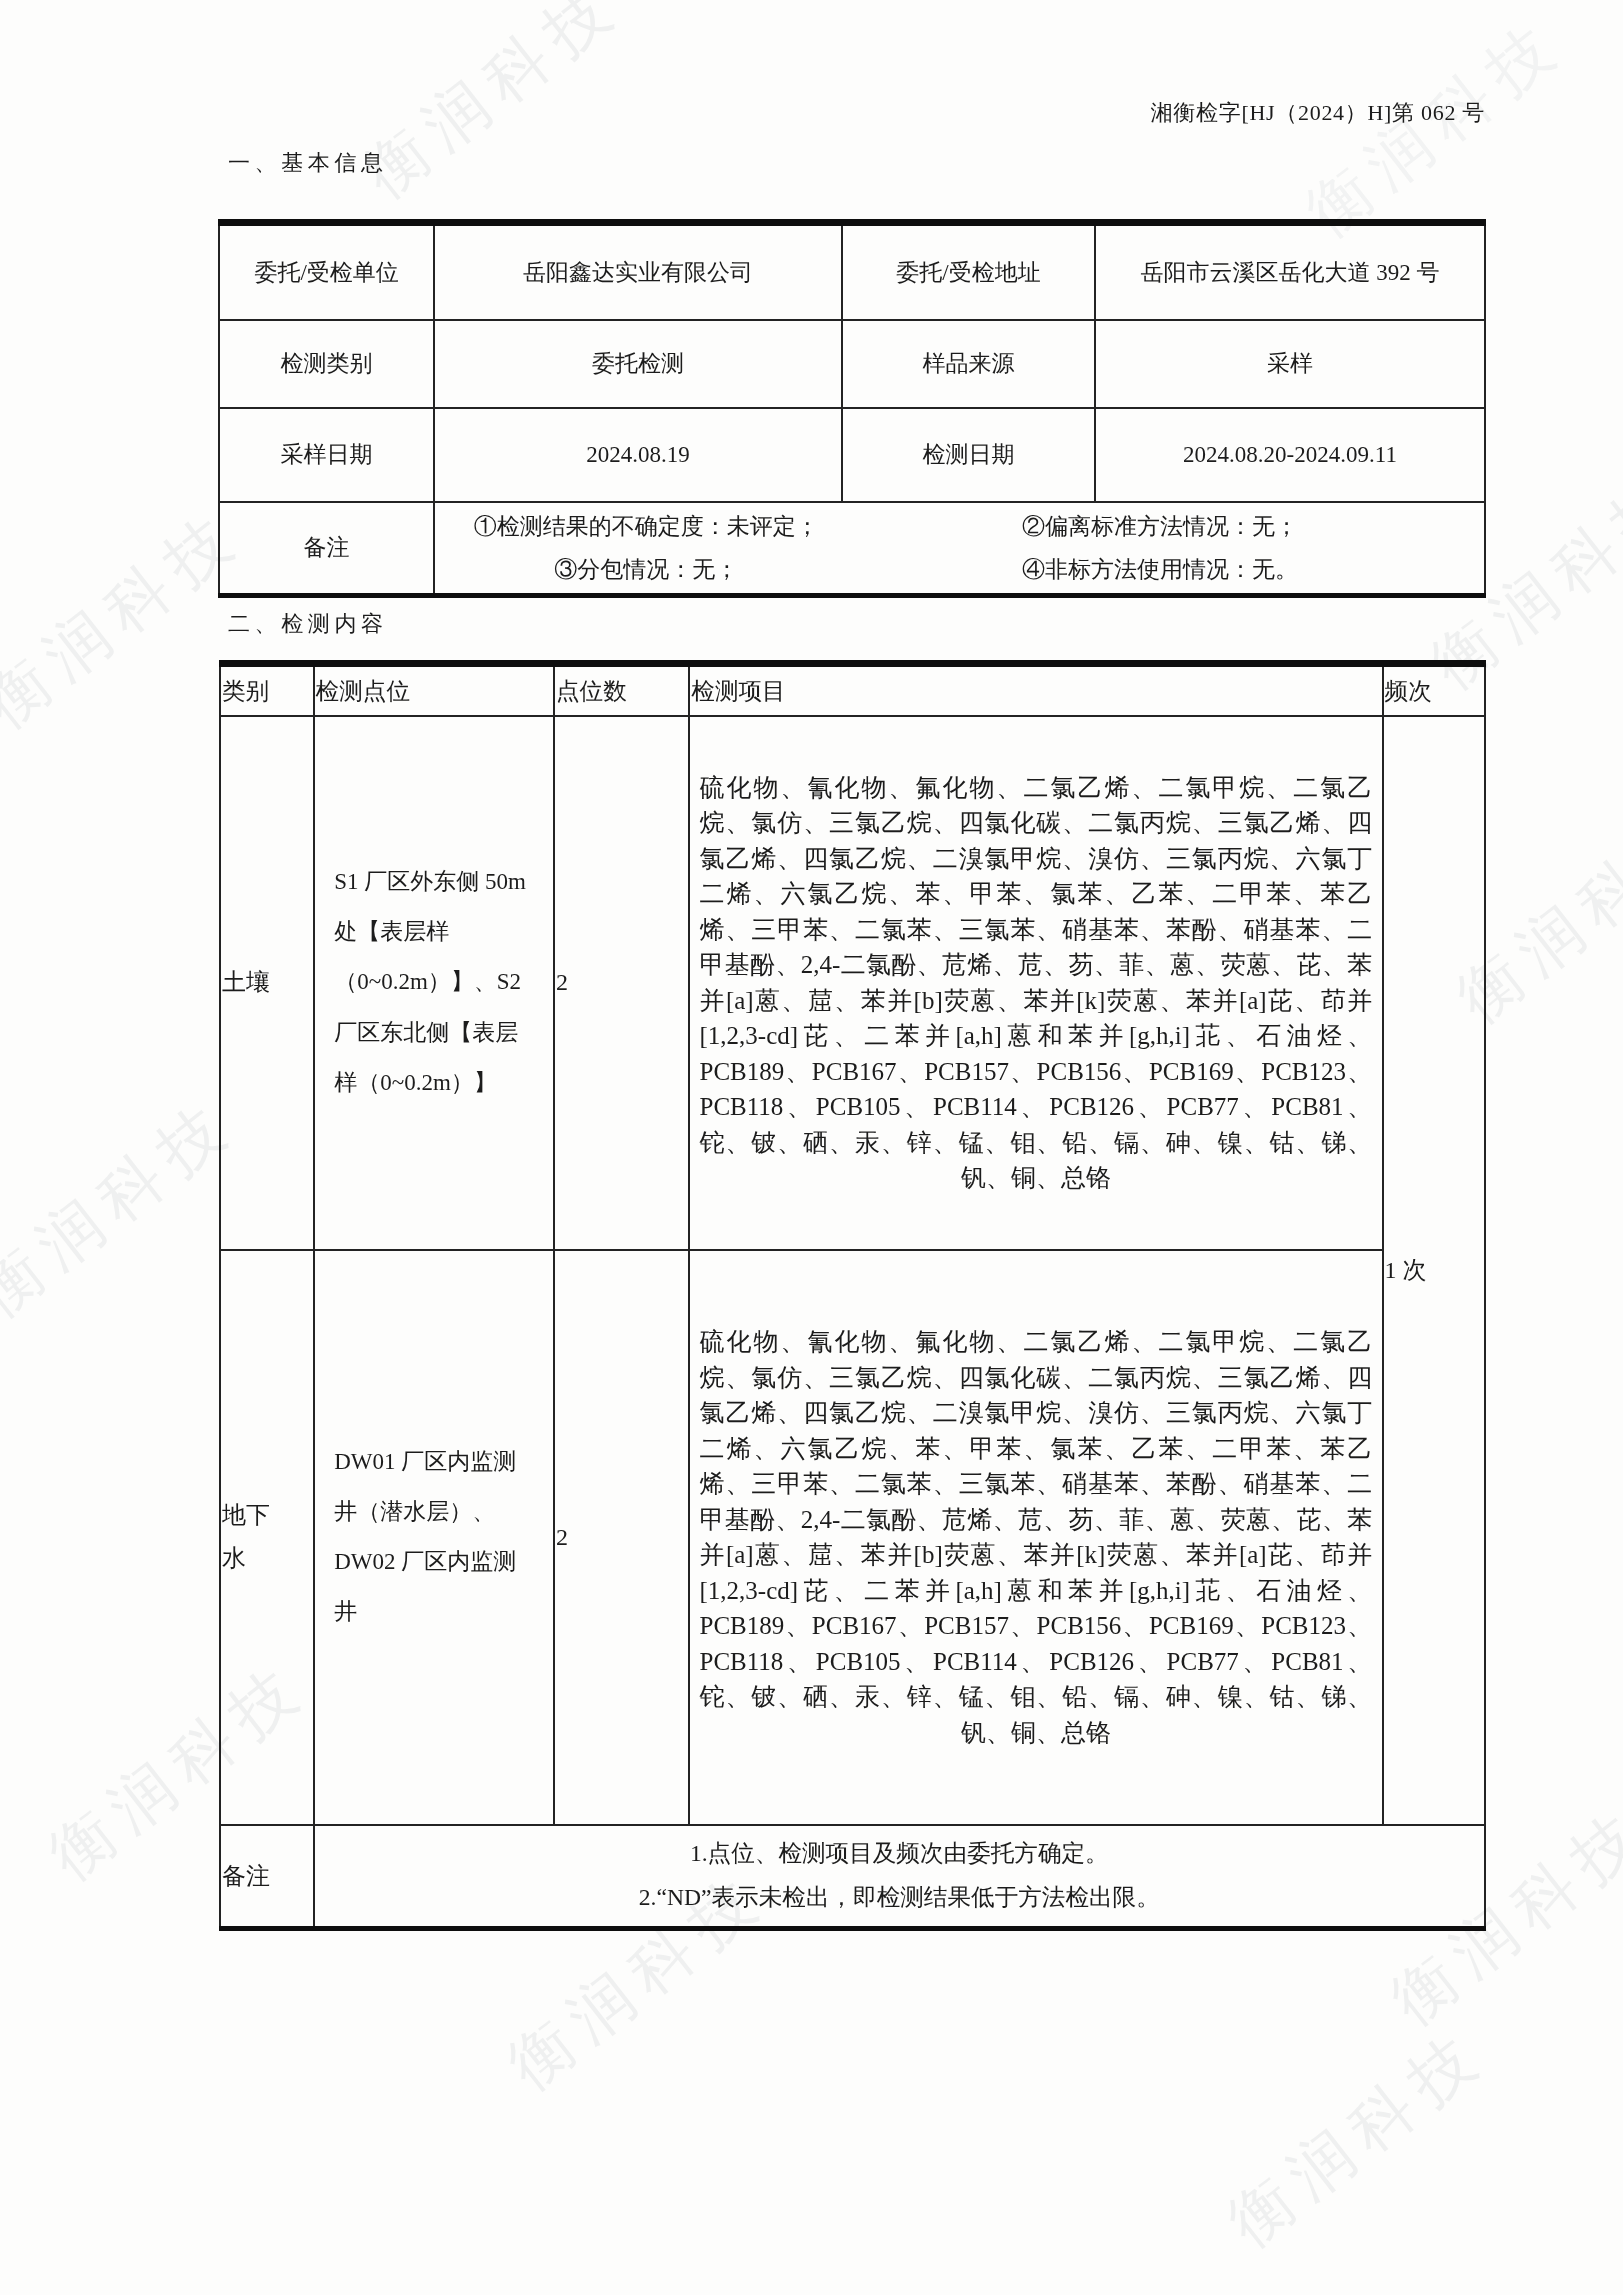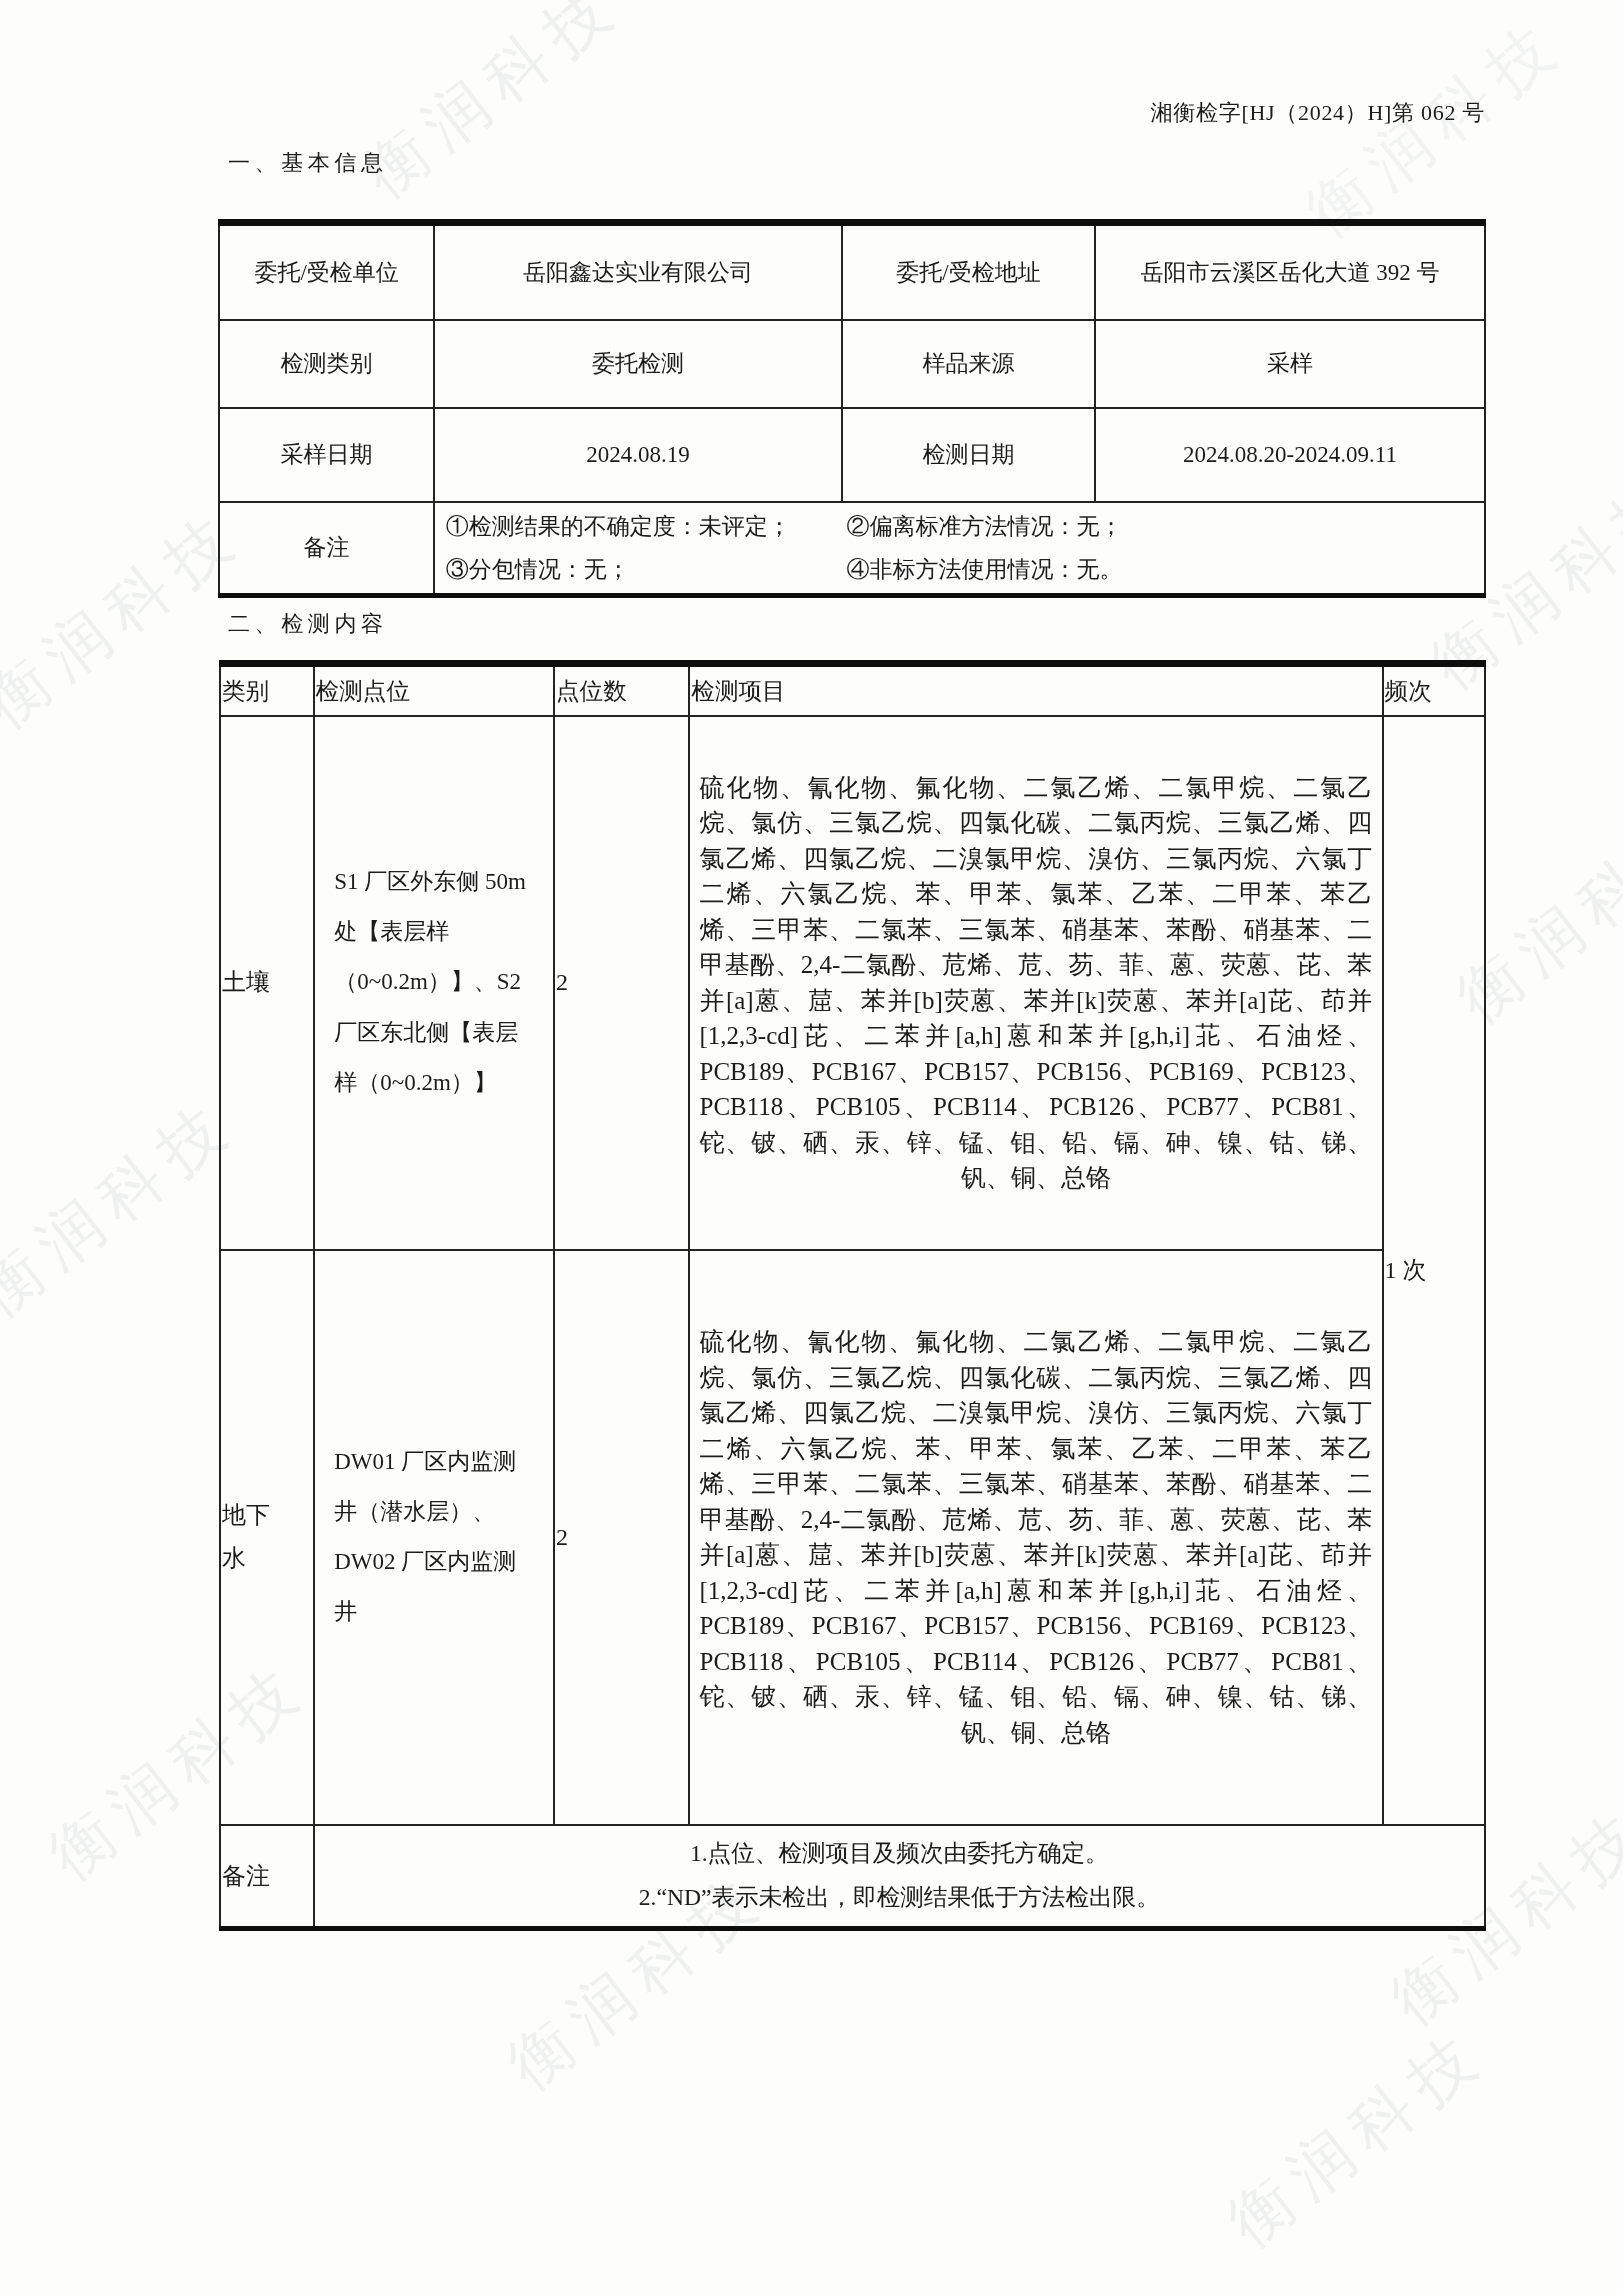--- a/index.html
+++ b/index.html
@@ -49,21 +49,21 @@
     border-left:2.6px solid #232323;
     border-right:2.6px solid #232323;
   }
   
   .t1{position:absolute;left:218px;top:219px;width:1268px;font-size:23px;}
   .t1 td{text-align:center;vertical-align:middle;padding:3.9px 6.5px;}
   .t1 .r1{height:97px;}
   .t1 .r2{height:88px;border-radius:11px;}
   .t1 .r3{height:94px;}
   .t1 .r4{height:94px;}
-  .t1 .remark-cell{text-align:left;padding:5.2px 10.5px;}
+  .t1 .remark-cell{text-align:center;padding:5.2px 10.5px;}
   .remark-grid{display:grid;grid-template-columns:39% 61%;row-gap:11.8px;font-size:23px;}
   
   .t2{position:absolute;left:219px;top:660px;width:1267px;font-size:24px;}
   .t2 td,.t2 th{text-align:left;vertical-align:middle;}
   .t2 .hdr{height:52px;font-size:23.6px;}
   .t2 .row-soil{height:534px;}
   .t2 .row-gw{height:575px;}
   .t2 .row-remark{height:93px;}
   .t2 .cat span{display:inline-block;max-width:60px;line-height:1.8;}
   .t2 .points{padding:0 19.6px;line-height:2.18;font-size:23px;margin-top:41px;}

